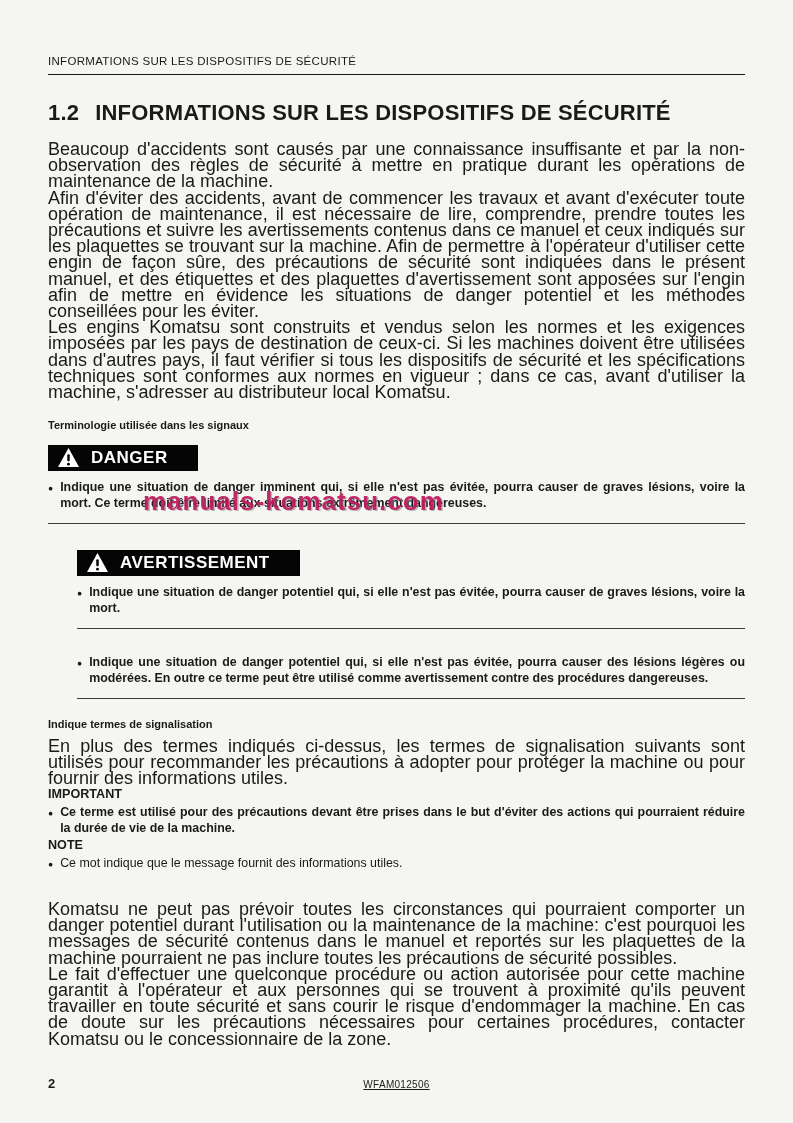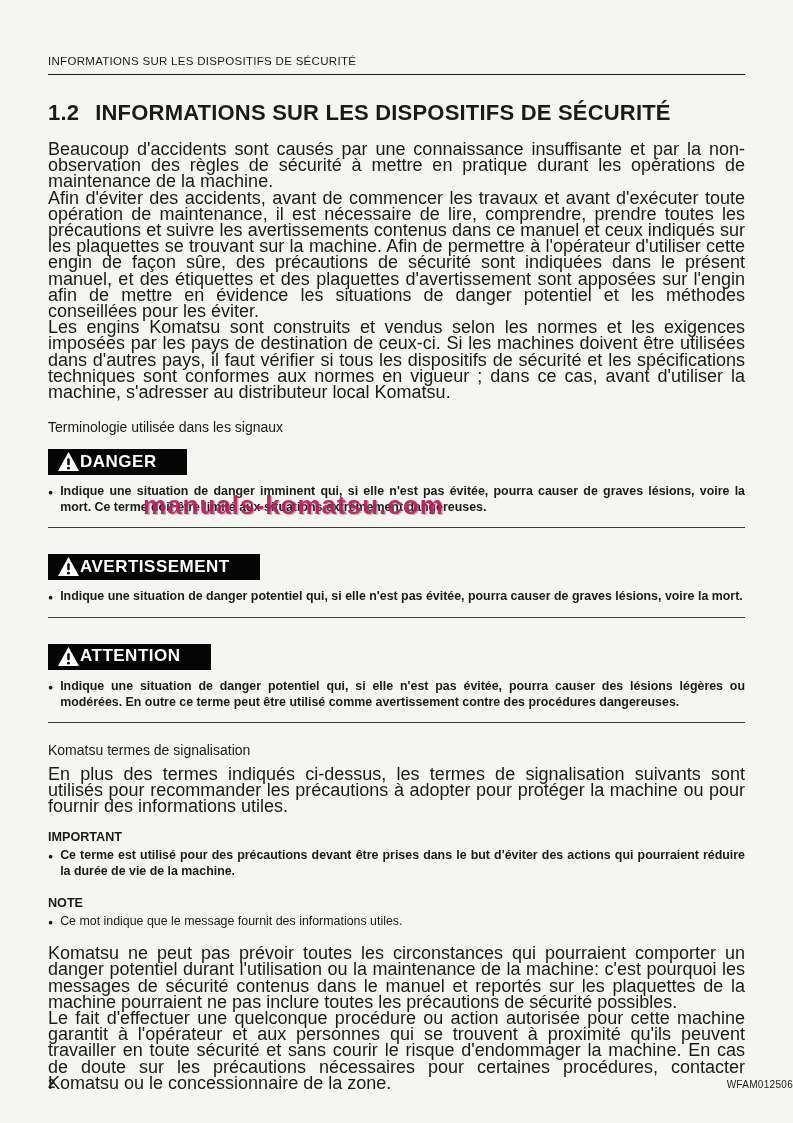--- a/index.html
+++ b/index.html
@@ -30,30 +30,31 @@
   }
 
   p.body {
     font-size:18px;
     line-height:16.2px;
     text-align:justify;
   }
   .intro { margin-top:15px; }
 
   h3.subhead {
-    font-size:14px;
-    font-weight:normal;
+    font-size:11px;
+    font-weight:bold;
     margin-top:19px;
     margin-bottom:8px;
   }
 
   .warn-section { position:relative; margin-top:14px; }
   .warn-banner {
     display:inline-flex;
     align-items:center;
+    gap:11px;
     background:#050505;
     color:#ffffff;
     font-weight:bold;
     font-size:17px;
     letter-spacing:0.5px;
     padding:2px 30px 3px 9px;
     min-height:26px;
   }
   .warn-banner .warn-icon { display:inline-flex; }
   .warn-banner svg { display:block; }
@@ -71,60 +72,61 @@
     font-size:8.5px;
     line-height:15.9px;
     padding-top:1px;
   }
   .bullet-item.bold { font-weight:bold; }
 
   .divider {
     border-bottom:1px solid #3a3a3a;
     margin-top:11px;
   }
-  .warn-gap { margin-top:26px; }
+  .warn-gap { margin-top:26px;margin-left:29px; }
 
   .watermark {
     position:absolute;
     left:95px;
     top:41px;
     font-size:26px;
     font-weight:bold;
     letter-spacing:1px;
     color:#be185d;
     opacity:0.92;
     text-shadow:1.5px 1px 0 rgba(130,130,125,0.6);
     white-space:nowrap;
     pointer-events:none;
   }
 
   .terms-heading { margin-top:21px; }
   .mini-head {
     font-size:12.6px;
     font-weight:bold;
-    margin-top:16px;
+    margin-top:1px;
     margin-bottom:4px;
   }
-  .closing { margin-top:14px; }
+  .closing { margin-top:28px; }
 
   .footer-pageno {
     position:absolute;
     left:48px;
     bottom:32px;
     font-size:13px;
     font-weight:bold;
   }
   .footer-code {
     position:absolute;
     left:0;
     right:0;
     bottom:33px;
-    text-align:right;
+    text-align:center;
     font-size:10px;
     letter-spacing:0.3px;
+    text-decoration:underline;
   }
 </style>
 </head>
 <body>
 
 <div class="page">
 
   <div class="doc-header">INFORMATIONS SUR LES DISPOSITIFS DE SÉCURITÉ</div>
 
   <div class="title-row">
@@ -169,38 +171,28 @@
       <span class="warn-label">AVERTISSEMENT</span>
     </div>
     <div class="bullet-item bold">
       <span class="bullet">●</span>
       <span>Indique une situation de danger potentiel qui, si elle n'est pas évitée, pourra causer de graves lésions, voire la mort.</span>
     </div>
     <div class="divider"></div>
   </div>
 
   <div class="warn-section warn-gap">
-    <div class="warn-banner">
-      <span class="warn-icon">
-        <svg width="23" height="21" viewBox="0 0 24 22">
-          <path d="M12 1 L23 21 L1 21 Z" fill="#ffffff"></path>
-          <rect x="10.7" y="7.5" width="2.6" height="7.5" rx="1.2" fill="#050505"></rect>
-          <circle cx="12" cy="18" r="1.5" fill="#050505"></circle>
-        </svg>
-      </span>
-      <span class="warn-label">ATTENTION</span>
-    </div>
     <div class="bullet-item bold">
       <span class="bullet">●</span>
       <span>Indique une situation de danger potentiel qui, si elle n'est pas évitée, pourra causer des lésions légères ou modérées. En outre ce terme peut être utilisé comme avertissement contre des procédures dangereuses.</span>
     </div>
     <div class="divider"></div>
   </div>
 
-  <h3 class="subhead terms-heading">Komatsu termes de signalisation</h3>
+  <h3 class="subhead terms-heading">Indique termes de signalisation</h3>
   <p class="body">En plus des termes indiqués ci-dessus, les termes de signalisation suivants sont utilisés pour recommander les précautions à adopter pour protéger la machine ou pour fournir des informations utiles.</p>
 
   <div class="mini-head">IMPORTANT</div>
   <div class="bullet-item bold" style="margin-top:0;">
     <span class="bullet">●</span>
     <span>Ce terme est utilisé pour des précautions devant être prises dans le but d'éviter des actions qui pourraient réduire la durée de vie de la machine.</span>
   </div>
 
   <div class="mini-head">NOTE</div>
   <div class="bullet-item" style="margin-top:0;">

